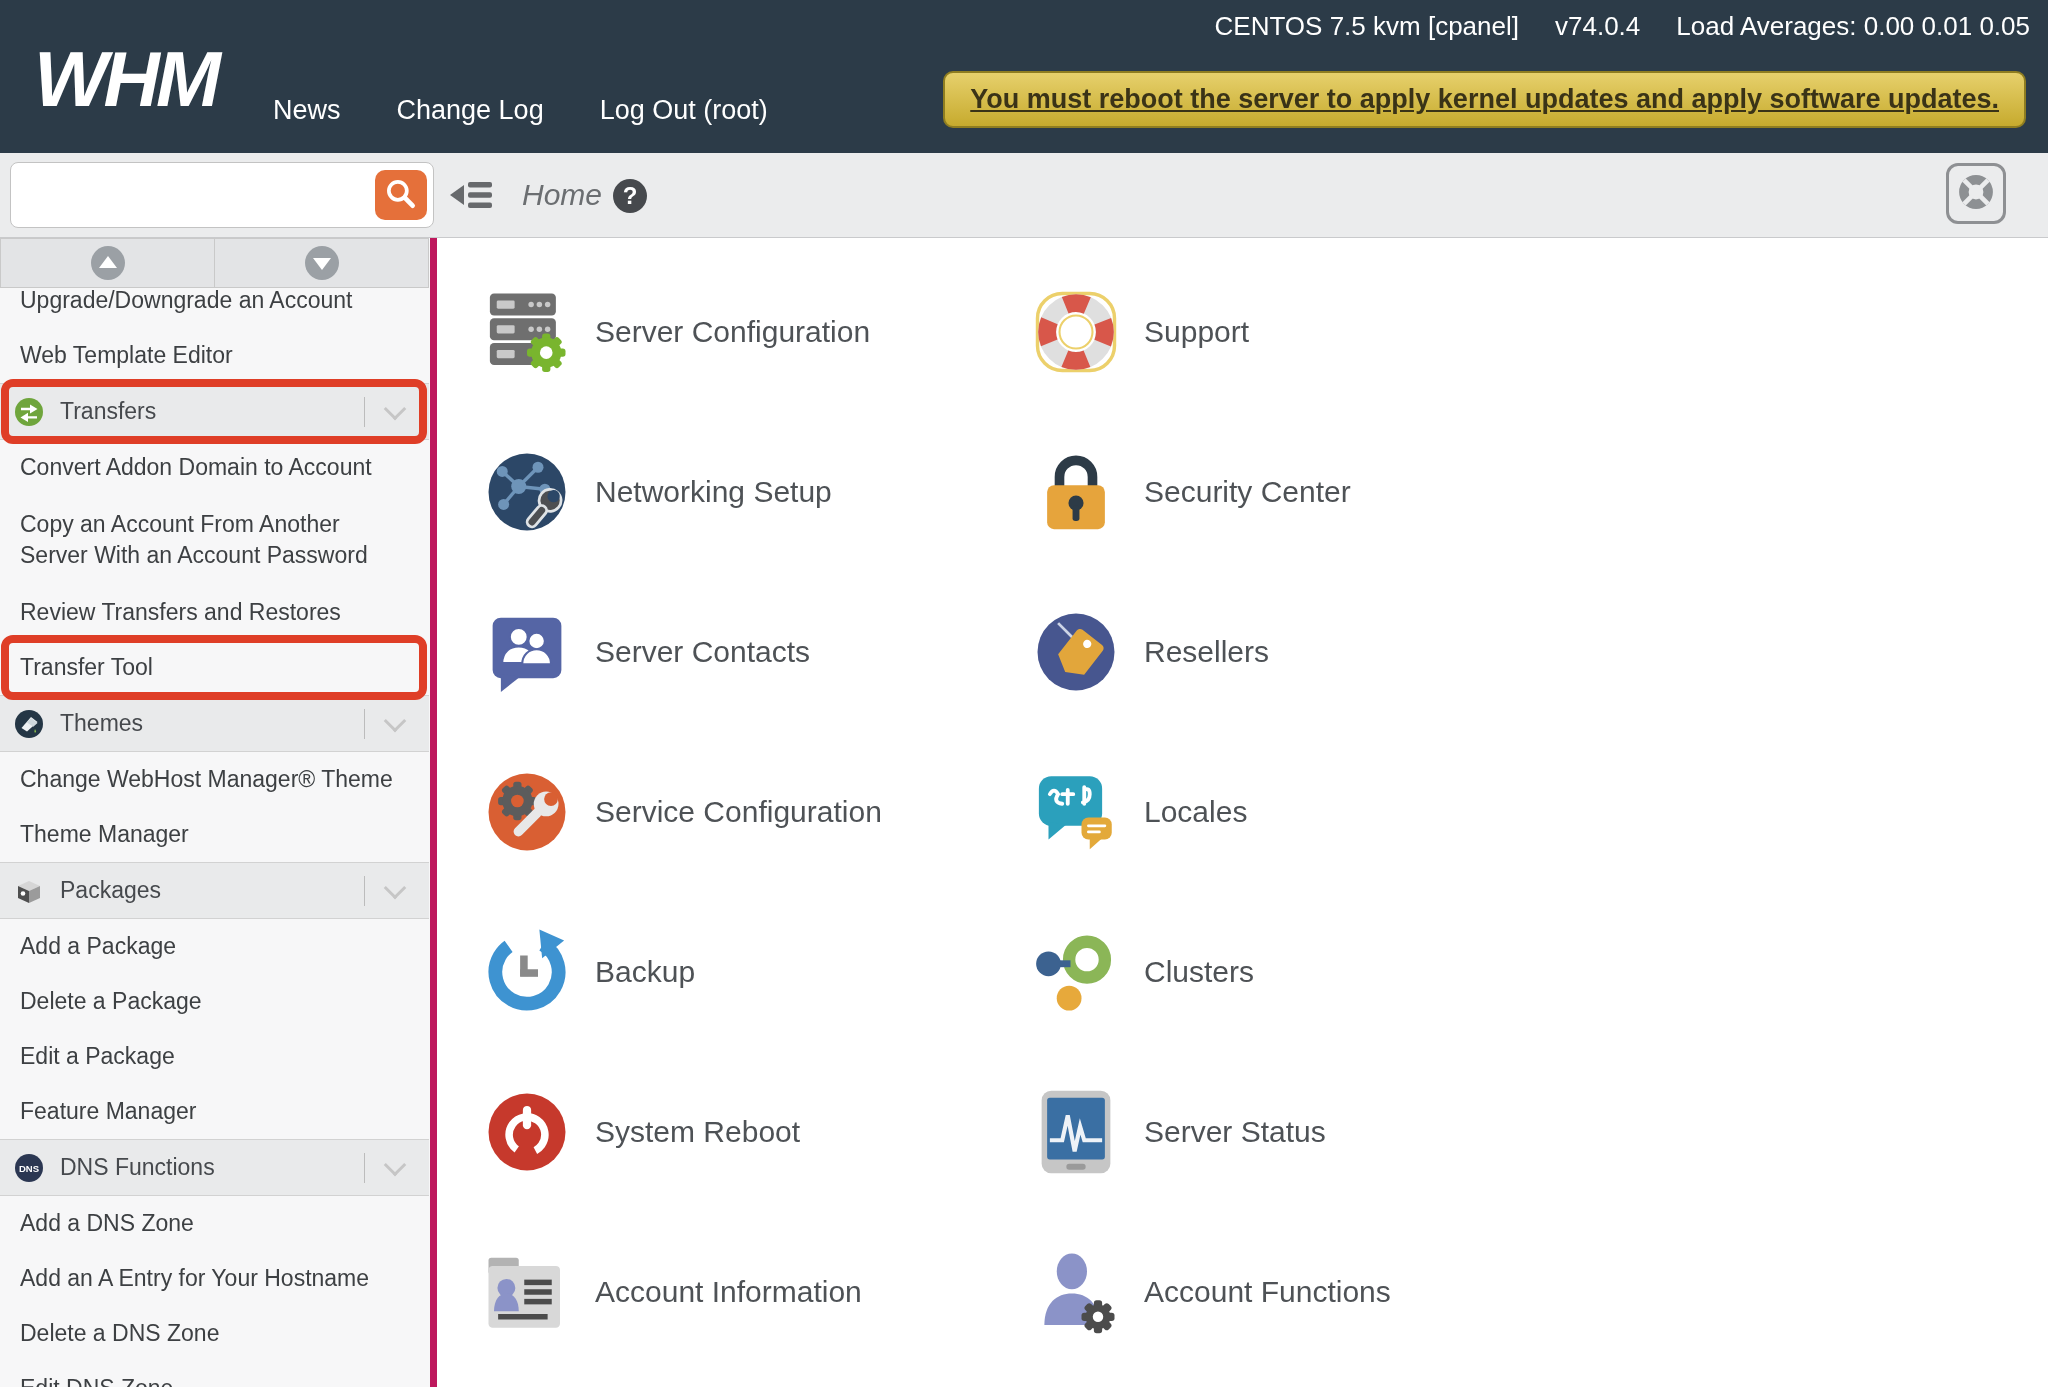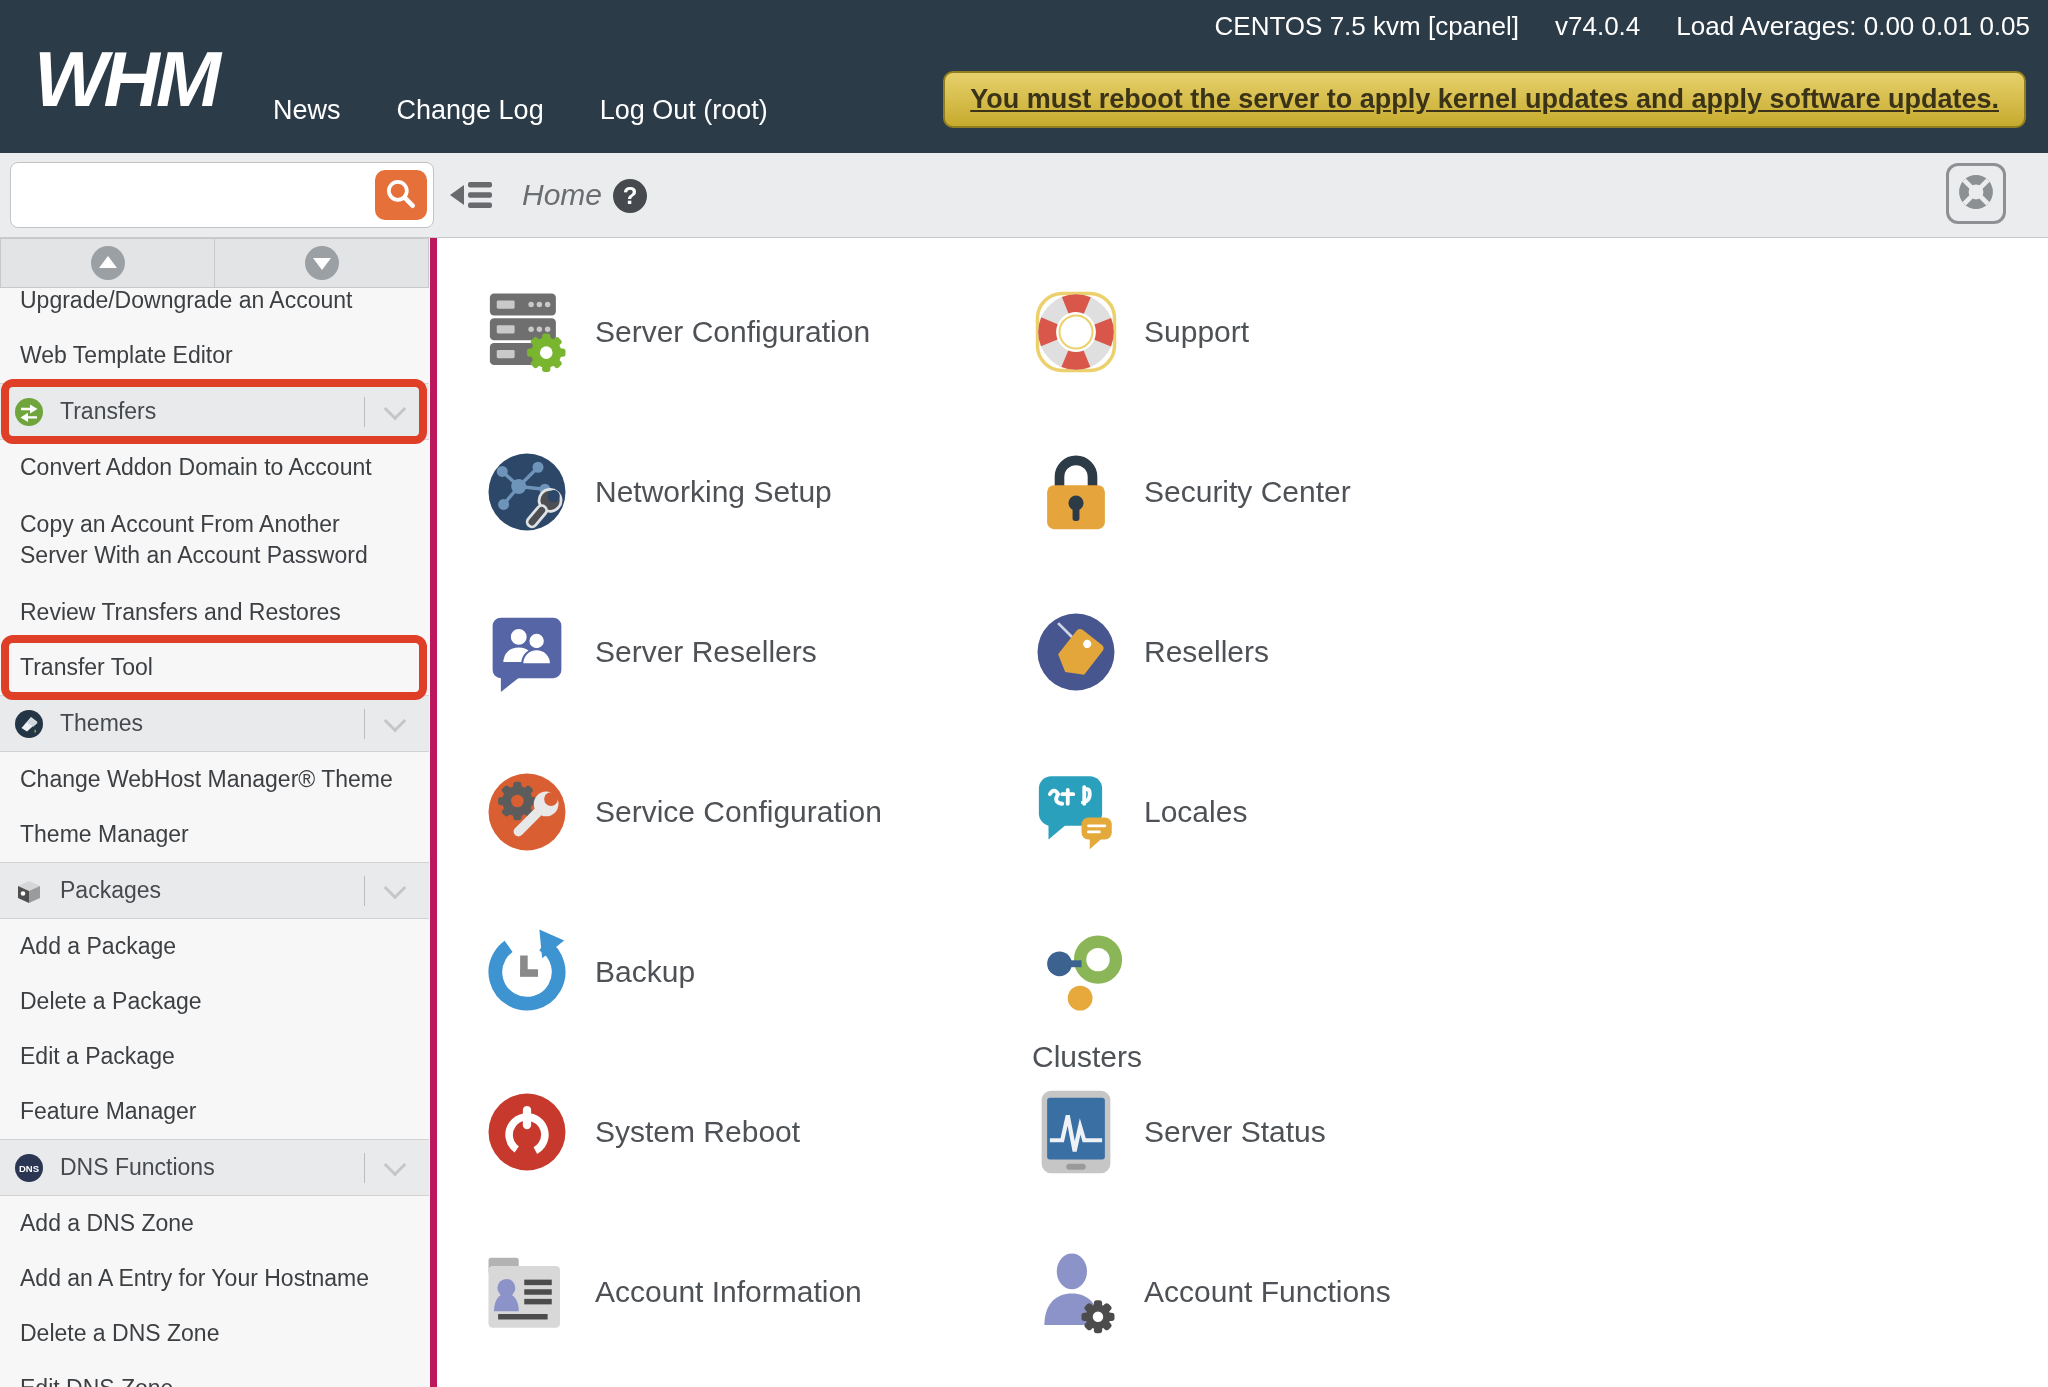--- a/index.html
+++ b/index.html
@@ -326,21 +326,21 @@
             <rect x="7" y="7" width="50" height="44" rx="6" fill="#5565a5"></rect>
             <path d="M13 48 v13 l14-11 z" fill="#5565a5"></path>
             <g fill="#fff" stroke="#5565a5" stroke-width="1.5">
               <circle cx="26" cy="21" r="6.5"></circle>
               <path d="M14 40 c0-8 5.5-12 12-12 s12 4 12 12 z"></path>
               <circle cx="39" cy="24" r="6"></circle>
               <path d="M28.5 41 c0-7 5-11 10.5-11 s10.5 4 10.5 11 z"></path>
             </g>
           </svg>
         </span>
-        <span class="alabel">Server Resellers</span>
+        <span class="alabel">Server Contacts</span>
       </div>
       <div class="app" style="left: 595px; top: 370px;">
         <span class="aicon">
           <svg viewBox="0 0 64 64">
             <circle cx="32" cy="32" r="28" fill="#47568f"></circle>
             <line x1="19" y1="11" x2="30" y2="22" stroke="#cdd4e6" stroke-width="2"></line>
             <g transform="rotate(38 34 34)">
               <path d="M25 18 h18 a3 3 0 0 1 3 3 v22 l-12 7 -12-7 v-22 a3 3 0 0 1 3-3 z" fill="#e2a63b"></path>
               <circle cx="34" cy="24" r="3" fill="#fff"></circle>
             </g>
@@ -395,21 +395,21 @@
             </g>
             <polygon points="41,1 59,9 43,22" fill="#3e93d1"></polygon>
             <g fill="#8a8a8a">
               <rect x="27" y="20" width="5.5" height="15"></rect>
               <rect x="27" y="30" width="13" height="5.5"></rect>
             </g>
           </svg>
         </span>
         <span class="alabel">Backup</span>
       </div>
-      <div class="app" style="left: 595px; top: 690px; flex-direction: column;">
+      <div class="app" style="left: 595px; top: 690px;">
         <span class="aicon">
           <svg viewBox="0 0 64 64">
             <circle cx="40" cy="23" r="13" fill="none" stroke="#8bb657" stroke-width="9"></circle>
             <rect x="16" y="23.5" width="12" height="5" fill="#3c6290"></rect>
             <circle cx="12" cy="26" r="9" fill="#3c6290"></circle>
             <circle cx="27" cy="51" r="9" fill="#e7a93b"></circle>
           </svg>
         </span>
         <span class="alabel">Clusters</span>
       </div>

